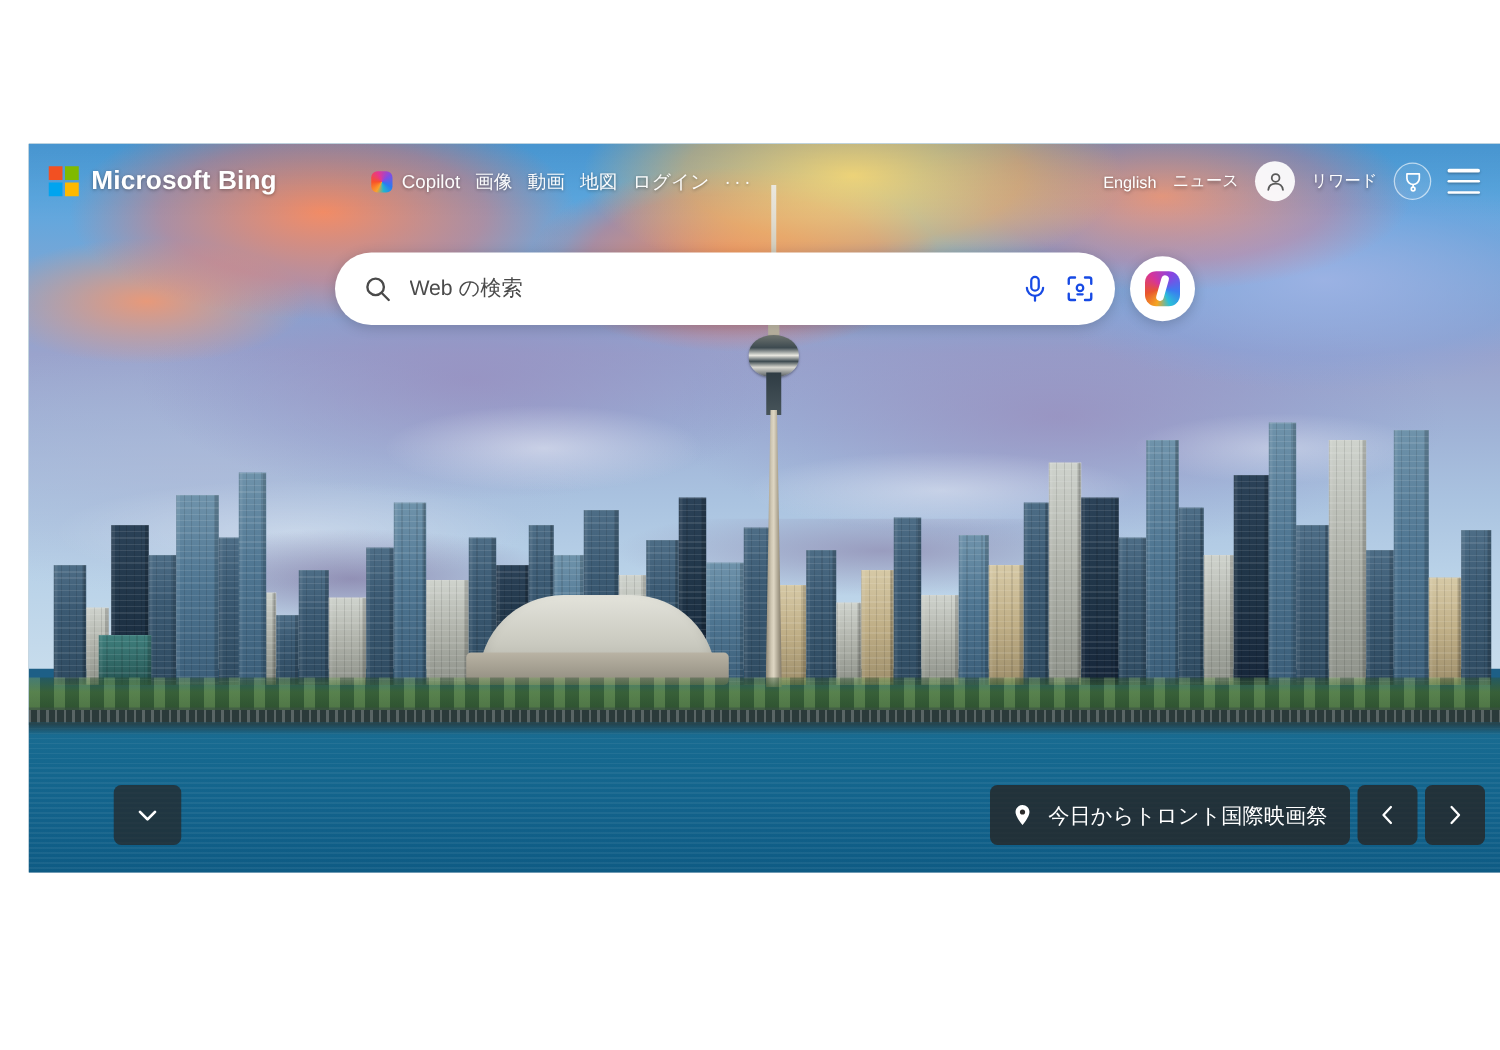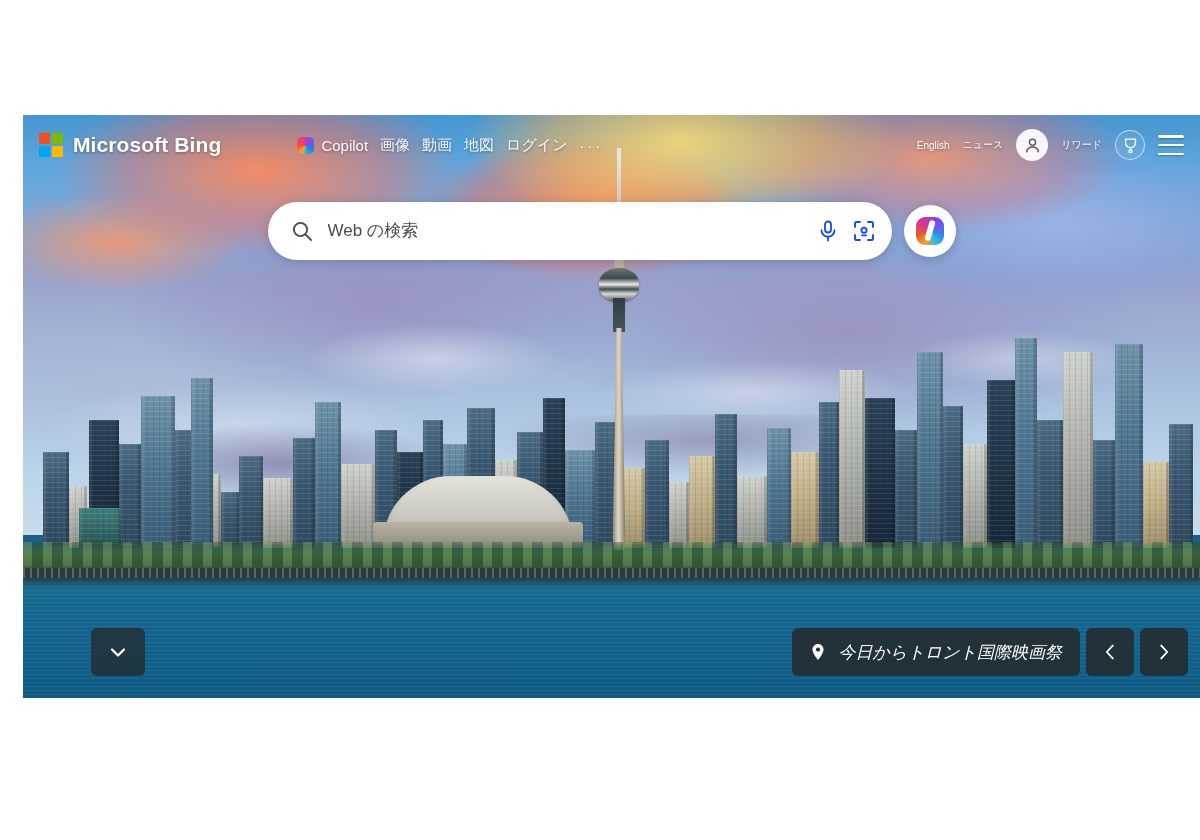--- a/index.html
+++ b/index.html
@@ -180,21 +180,21 @@
     width: 17px; height: 17px; border-radius: 5px;
     background:
       conic-gradient(from 210deg,
         #f2a33c 0deg, #e8542f 60deg, #d63a8e 130deg,
         #7b4fd6 200deg, #2f7ae5 270deg, #2fb5c8 320deg, #f2a33c 360deg);
       filter: saturate(1.15);
   }
   .dots { letter-spacing: 3px; font-size: 17px; line-height: 1; }
 
   .right { display: flex; align-items: center; gap: 13px; margin-left: auto; margin-right: 16px; }
-  .right a { color: #fff; font-size: 10px; text-decoration: none; white-space: nowrap;
+  .right a { color: #fff; font-size: 13px; text-decoration: none; white-space: nowrap;
              text-shadow: 0 1px 3px rgba(0,0,0,.4); }
   .avatar {
     width: 32px; height: 32px; border-radius: 50%;
     background: rgba(255,255,255,.92);
     display: flex; align-items: center; justify-content: center;
   }
   .rewards-badge {
     width: 30px; height: 30px; border-radius: 50%;
     border: 1px solid rgba(255,255,255,.6);
     display: flex; align-items: center; justify-content: center;
@@ -244,21 +244,21 @@
   
   .scrolldown {
     position: absolute; left: 68px; bottom: 22px;
     width: 54px; height: 48px; border-radius: 6px;
     background: rgba(38,38,38,.72);
     display: flex; align-items: center; justify-content: center;
     z-index: 40;
   }
   .caption-group {
     position: absolute; right: 12px; bottom: 22px;
-    display: flex; align-items: flex-start; gap: 6px; z-index: 40; font-style: italic;
+    display: flex; align-items: flex-start; gap: 6px; z-index: 40;
   }
   .caption {
     height: 48px; border-radius: 6px; background: rgba(38,38,38,.8);
     display: flex; align-items: center; gap: 11px; padding: 0 18px 0 16px;
   }
   .caption span.txt { color: #fff; font-size: 17px; white-space: nowrap; }
   .navbtn {
     width: 48px; height: 48px; border-radius: 6px; background: rgba(38,38,38,.8);
     display: flex; align-items: center; justify-content: center;
   }

